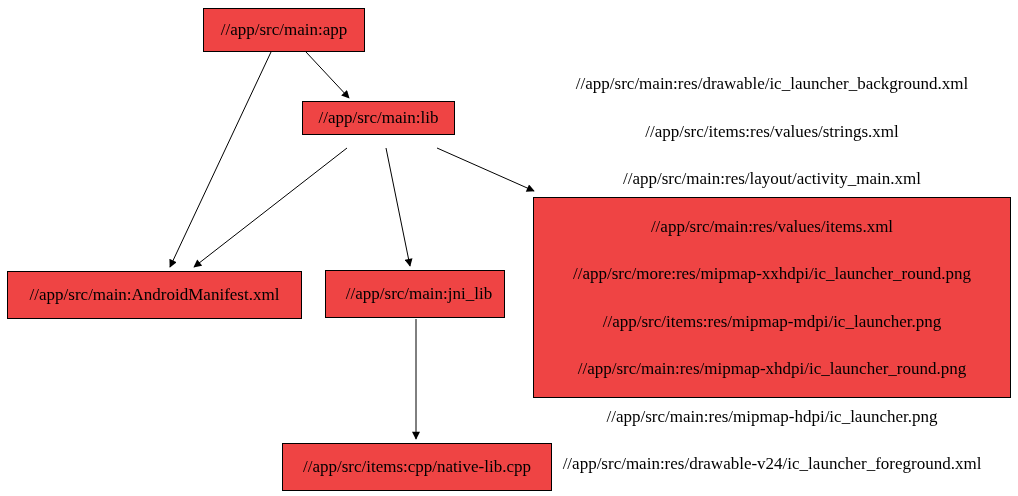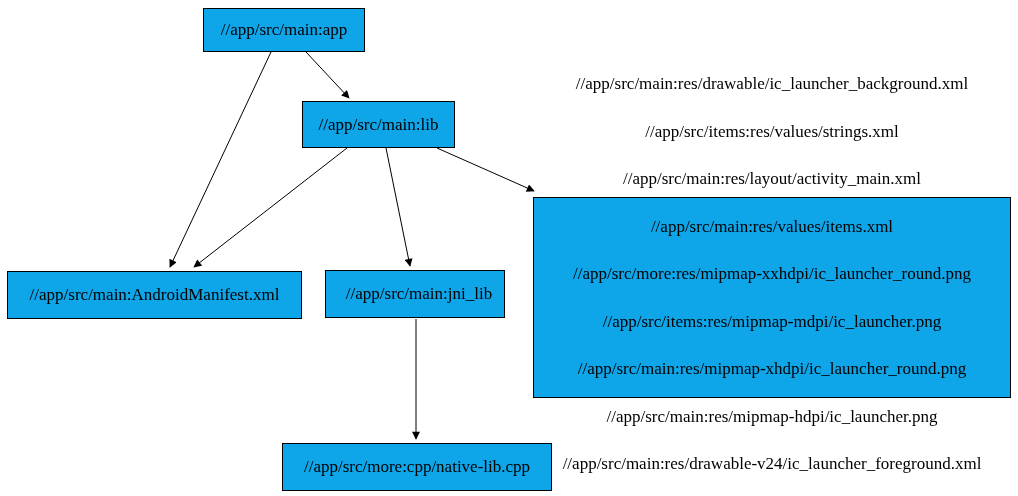--- a/index.html
+++ b/index.html
@@ -19,38 +19,38 @@
   #edge-layer {
     position: absolute;
     left: 0;
     top: 0;
     width: 1018px;
     height: 496px;
   }
   .node {
     position: absolute;
     box-sizing: border-box;
-    background: #0ea5e9;
+    background: #ef4444;
     border: 1px solid #000000;
     display: flex;
     align-items: center;
     justify-content: center;
     font-size: 17px;
     line-height: 19.5px;
     text-align: center;
     white-space: nowrap;
     font-family: Liberation Serif, serif;
   }
   .node.multiline {
     flex-direction: column;
     justify-content: center;
     gap: 28px;
   }
   #node-app        { left: 203px; top:   8px; width: 162px; height: 44px; }
-  #node-lib        { left: 302px; top: 101px; width: 153px; height: 47px; }
+  #node-lib        { left: 302px; top: 101px; width: 153px; height: 34px; }
   #node-manifest   { left:   7px; top: 271px; width: 295px; height: 48px; }
   #node-jni-lib    { left: 325px; top: 270px; width: 180px; height: 48px; padding-left: 8px; }
   #node-resources  { left: 533px; top: 197px; width: 478px; height: 201px; }
   #node-native-lib { left: 282px; top: 443px; width: 270px; height: 48px; }
   .res-line {
     display: block;
     width: 100%;
     text-align: center;
   }
 </style>
@@ -96,16 +96,16 @@
     <span class="res-line">//app/src/main:res/values/items.xml</span>
     <span class="res-line">//app/src/more:res/mipmap-xxhdpi/ic_launcher_round.png</span>
     <span class="res-line">//app/src/items:res/mipmap-mdpi/ic_launcher.png</span>
     <span class="res-line">//app/src/main:res/mipmap-xhdpi/ic_launcher_round.png</span>
     <span class="res-line">//app/src/main:res/mipmap-hdpi/ic_launcher.png</span>
     <span class="res-line">//app/src/main:res/drawable-v24/ic_launcher_foreground.xml</span>
     <span class="res-line">...and 10 more items</span>
   </div>
 
   <div class="node" id="node-native-lib">
-    <span>//app/src/more:cpp/native-lib.cpp</span>
+    <span>//app/src/items:cpp/native-lib.cpp</span>
   </div>
 
 </div>
 
 </body></html>

